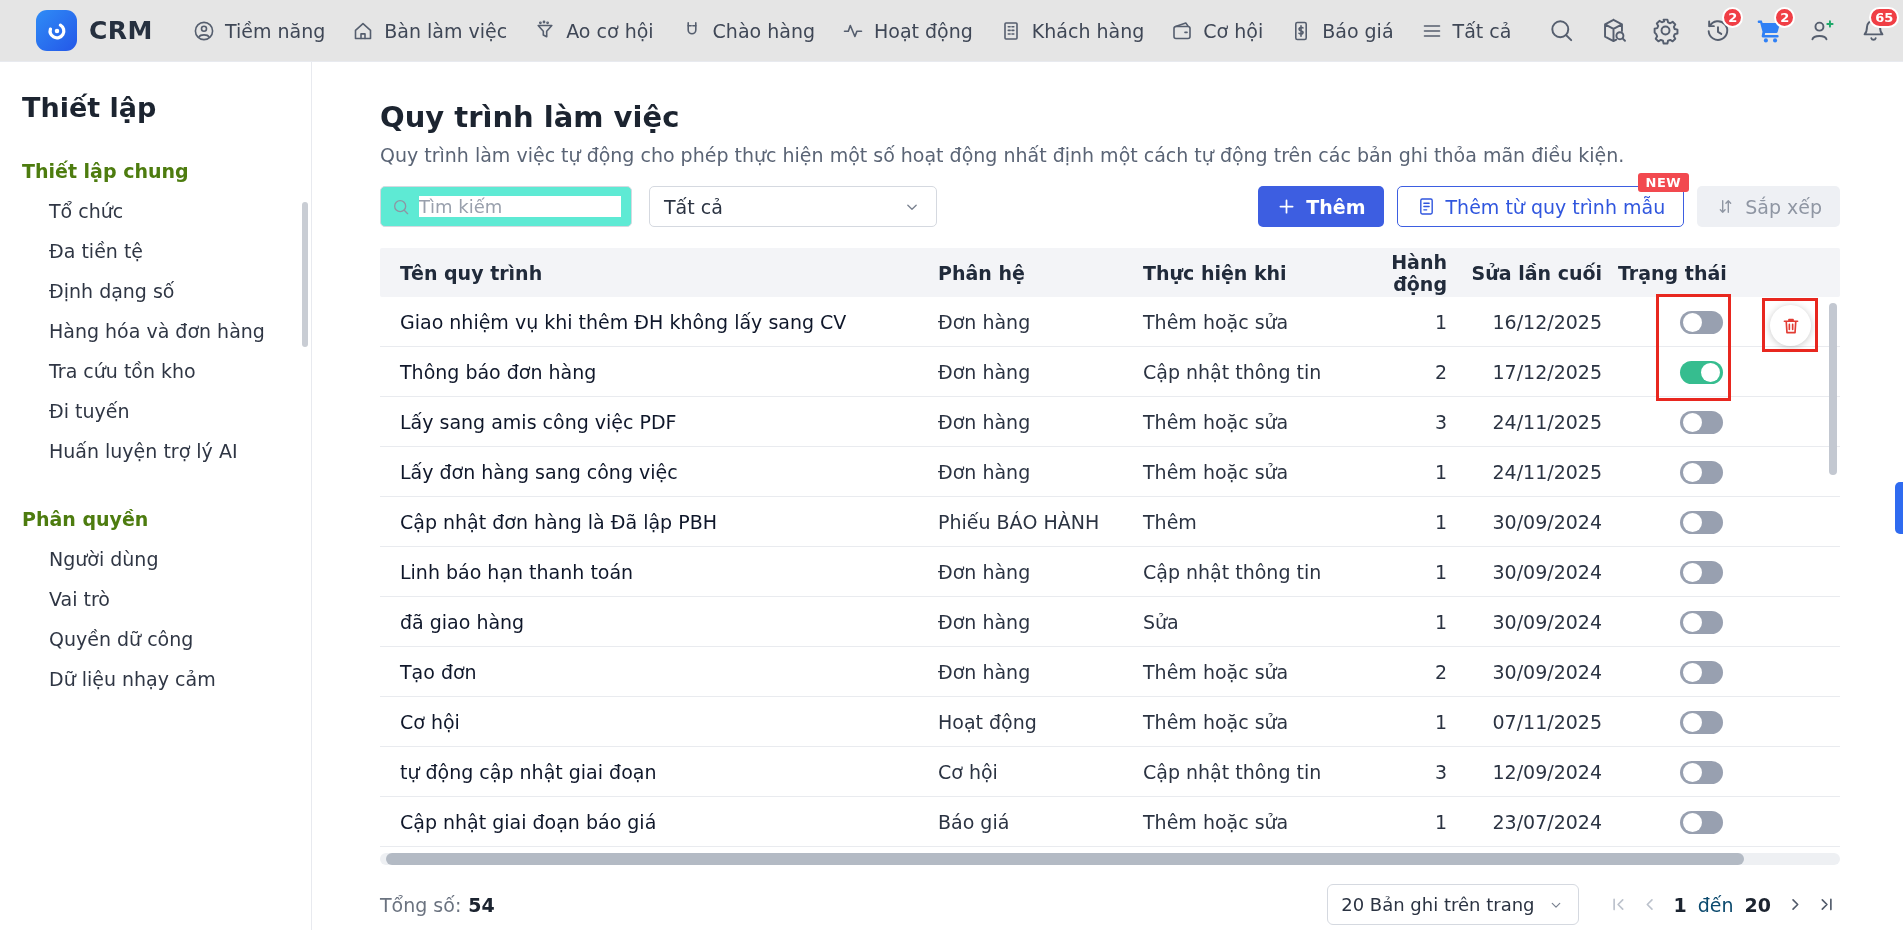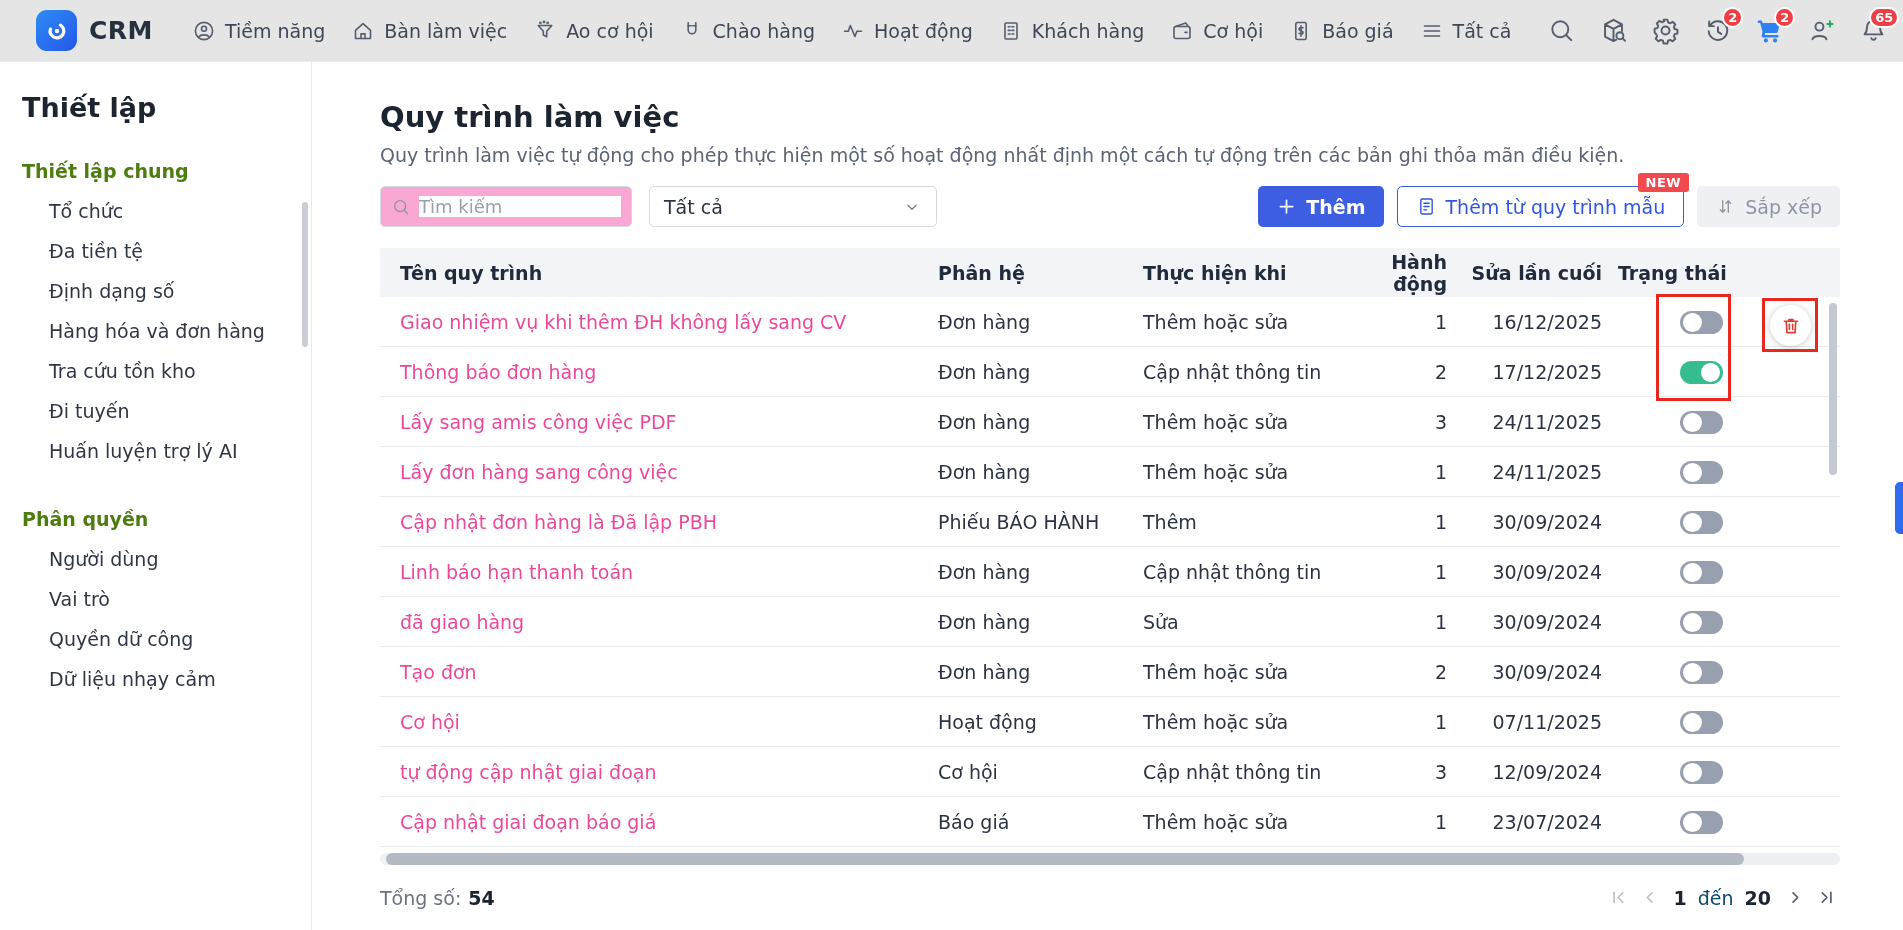--- a/index.html
+++ b/index.html
@@ -28,21 +28,21 @@
   .sb-sec{margin-top:27px}
   .sb-head{height:41px;display:flex;align-items:center;font-size:19px;font-weight:700;color:#4d7c0f}
   .sb-item{height:40px;display:flex;align-items:center;padding-left:27px;font-size:19px;color:#2f3644;cursor:pointer;white-space:nowrap}
   .sb-scroll{position:absolute;right:3px;top:140px;width:6px;height:145px;background:#c9cdd4;border-radius:3px}
 
   
   .main{flex:1;padding:0 63px 0 68px;position:relative}
   .page-title{margin-top:38px;font-size:29px;font-weight:600;color:#1c2430}
   .sub{margin-top:10px;font-size:19px;color:#5a6475}
   .toolbar{margin-top:20px;display:flex;align-items:center}
-  .search{width:252px;height:41px;border:1px solid #d5d9e0;border-radius:5px;display:flex;align-items:center;padding:0 10px;gap:8px;background:#f9a8d4}
+  .search{width:252px;height:41px;border:1px solid #d5d9e0;border-radius:5px;display:flex;align-items:center;padding:0 10px;gap:8px;background:#5eead4}
   .search .ic{width:20px;height:20px;color:#8d95a3;flex:none}
   .search input{border:none;outline:none;font-size:18px;width:100%;font-family:inherit;color:#2b3342}
   .search input::placeholder{color:#99a0ad}
   .select{width:288px;height:41px;border:1px solid #d5d9e0;border-radius:5px;margin-left:17px;display:flex;align-items:center;justify-content:space-between;padding:0 14px;font-size:19px;color:#2b3342;cursor:pointer;background:#fff}
   .select .ic{width:20px;height:20px;color:#7a8290}
   .tb-right{margin-left:auto;display:flex;align-items:center;gap:13px}
   button{font-family:inherit;cursor:pointer}
   .btn{height:41px;border-radius:5px;font-size:19px;display:flex;align-items:center;gap:9px;padding:0 18px;border:none}
   .btn .ic{width:21px;height:21px}
   .btn-primary{background:#3d5ee1;color:#fff;font-weight:600}
@@ -54,21 +54,21 @@
   .tablewrap{margin-top:21px;position:relative}
   .thead,.tr{display:grid;grid-template-columns:1fr 205px 240px 80px 155px 230px;align-items:center}
   .thead{background:#f3f4f7;height:49px;border-radius:2px}
   .th{font-weight:700;font-size:19px;color:#212b3b;padding:0 8px}
   .th.c0{padding-left:20px}
   .th.c3,.th.c4,.td.c3,.td.c4{text-align:right}
   .tr{height:50px;border-bottom:1px solid #e9ebef;background:#fff}
   .td{padding:0 8px;font-size:19px;color:#2b3342;white-space:nowrap;overflow:hidden}
   .td.c0{padding-left:20px}
   .td.c5{padding-left:70px}
-  .wf-link{color:#ec4899;font-size:19px}
+  .wf-link{color:#0f172a;font-size:19px}
   .toggle{display:inline-block;width:43px;height:23px;border-radius:12px;background:#98a0b0;position:relative;cursor:pointer;vertical-align:middle}
   .toggle i{position:absolute;top:2px;left:3px;width:19px;height:19px;border-radius:50%;background:#fff}
   .toggle.on{background:#36bd8f}
   .toggle.on i{left:auto;right:3px}
   .v-scroll{position:absolute;right:3px;top:55px;width:8px;height:172px;background:#c3c8d1;border-radius:4px}
   .anno{position:absolute;border:3px solid #e8271f;pointer-events:none}
   .anno-toggles{left:1276px;top:46px;width:75px;height:107px}
   .anno-trash{left:1382px;top:50px;width:56px;height:54px}
   .rowaction{position:absolute;left:1390px;top:57px;width:41px;height:41px;border-radius:50%;background:#fff;box-shadow:0 1px 7px rgba(0,0,0,.22);color:#e23b33;display:flex;align-items:center;justify-content:center;cursor:pointer}
   .rowaction .ic{width:22px;height:22px}
@@ -469,20 +469,28 @@
 
       <div class="h-scroll">
           <i></i>
         </div>
 
       <div class="tfoot">
         <div class="total">
           <span>Tổng số:</span><b>54</b>
         </div>
         <div class="pager">
+          <div class="pagesize">
+            <span>20 Bản ghi trên trang</span>
+            <span class="ic">
+                <svg viewBox="0 0 24 24" style="width:100%;height:100%;display:block" fill="none" stroke="currentColor" stroke-width="1.6" stroke-linecap="round" stroke-linejoin="round">
+                  <path d="m7 9.8 5 5 5-5"></path>
+                </svg>
+              </span>
+          </div>
           <div class="pgnav">
             <span class="pgbtn pg-dis">
                 <span class="ic">
                   <svg viewBox="0 0 24 24" style="width:100%;height:100%;display:block" fill="none" stroke="currentColor" stroke-width="1.6" stroke-linecap="round" stroke-linejoin="round">
                     <path d="M7 6.2v11.6M16.8 6.8 11.5 12l5.3 5.2" stroke-width="1.9"></path>
                   </svg>
                 </span>
               </span>
             <span class="pgbtn pg-dis">
                 <span class="ic">

